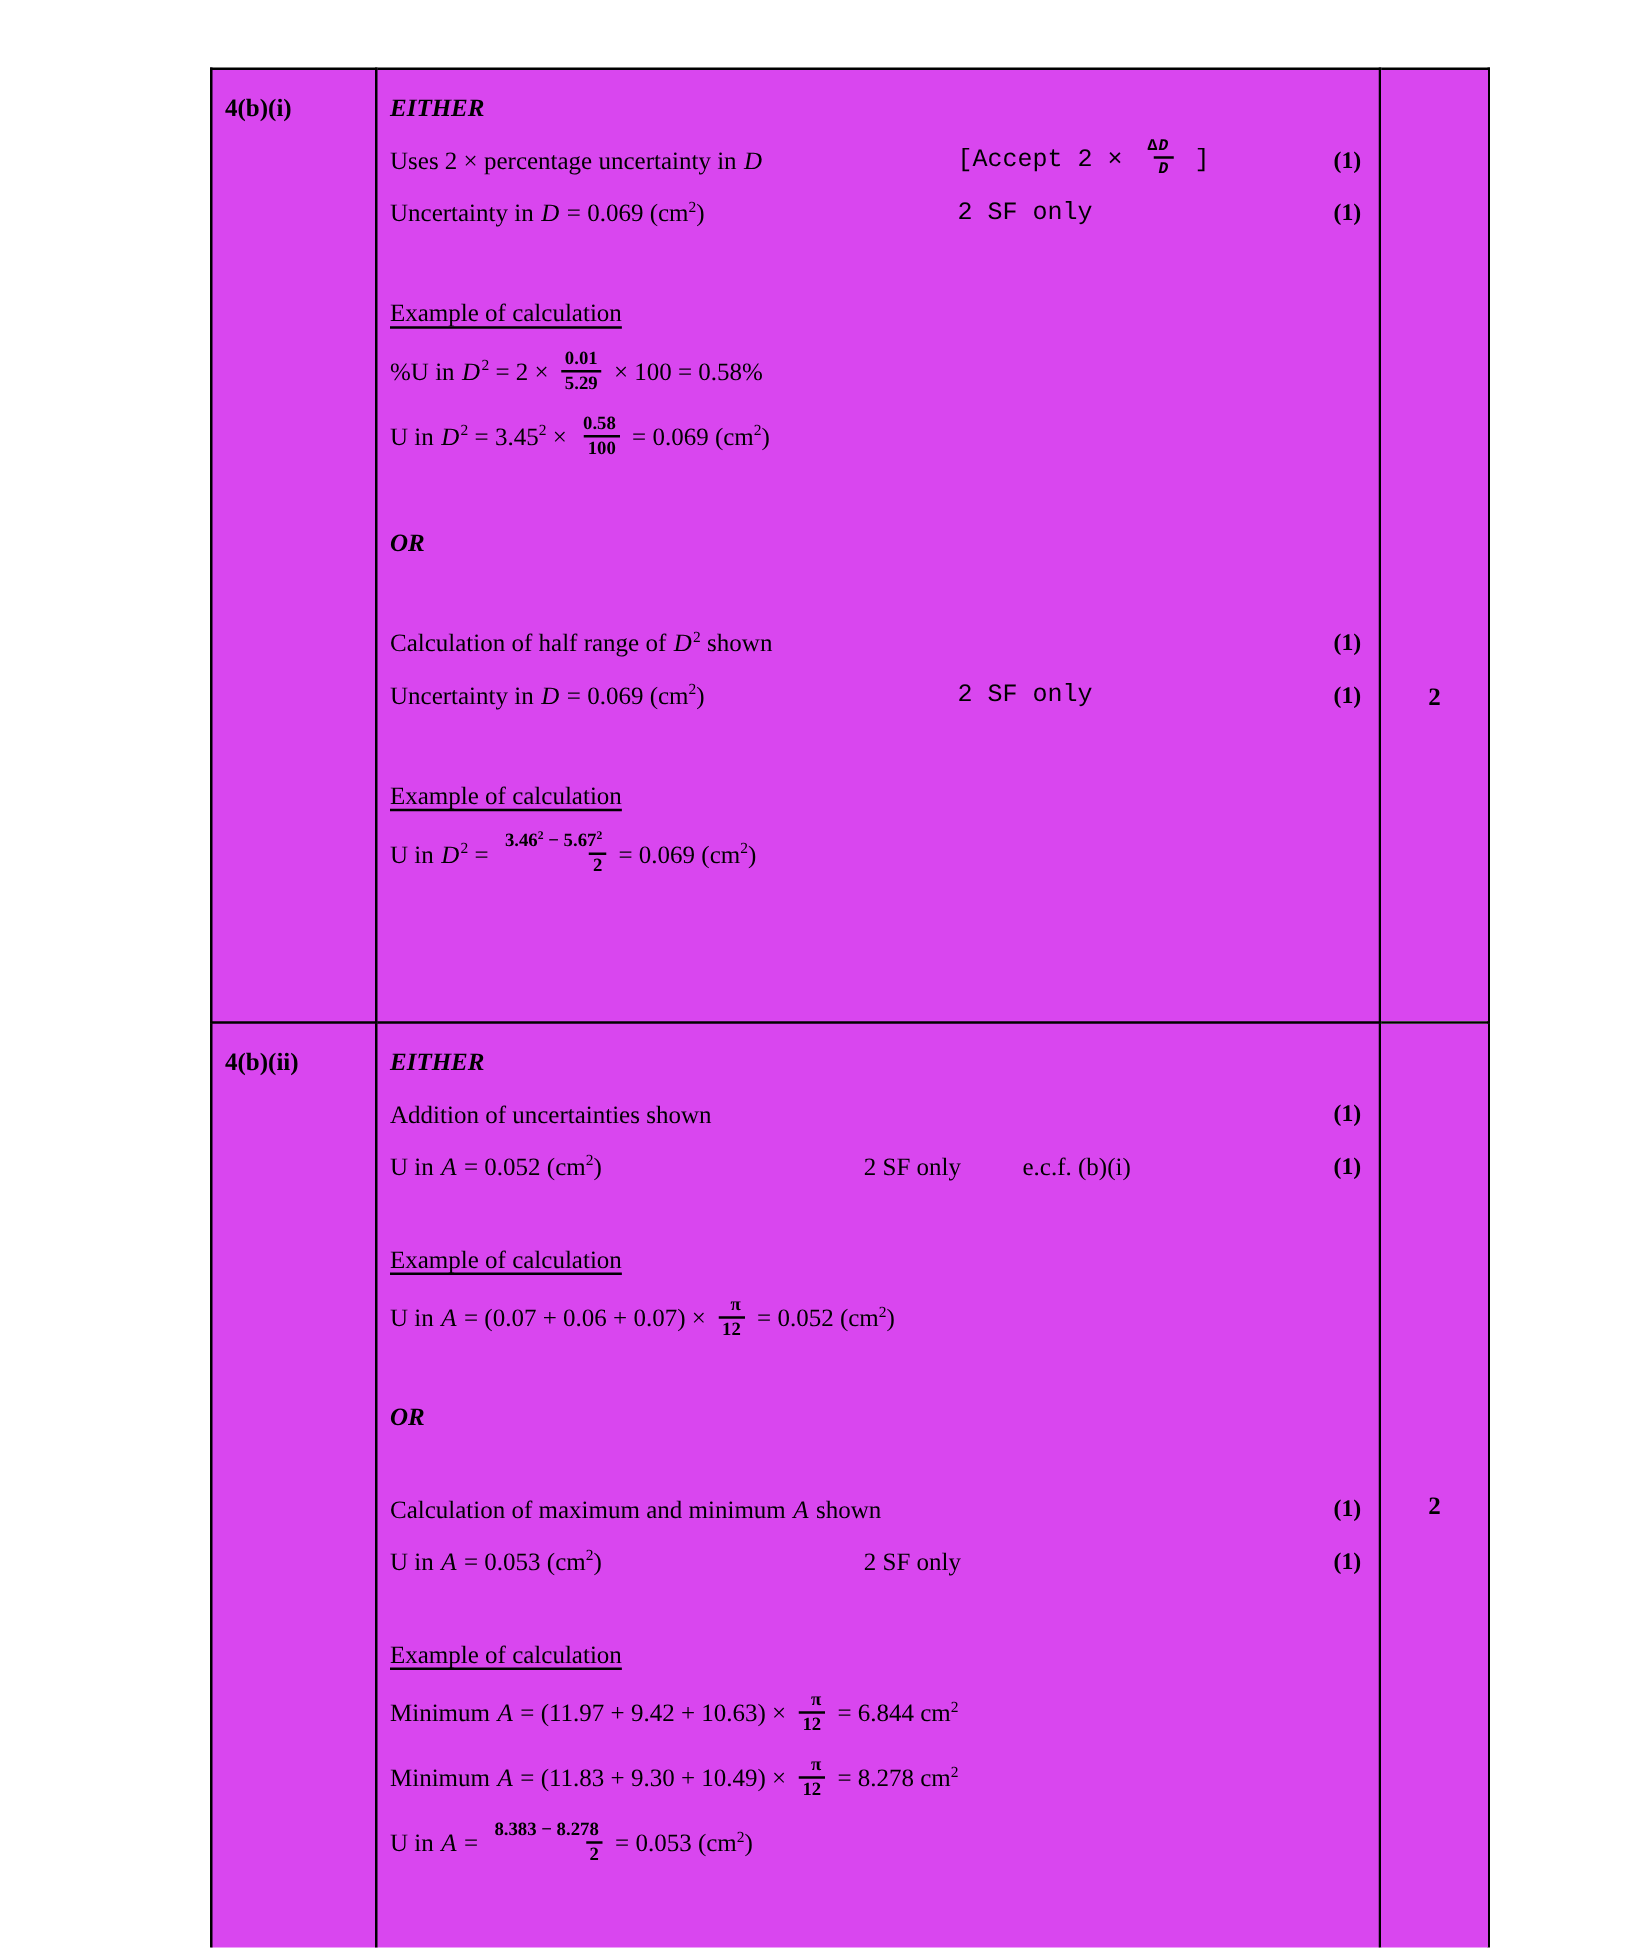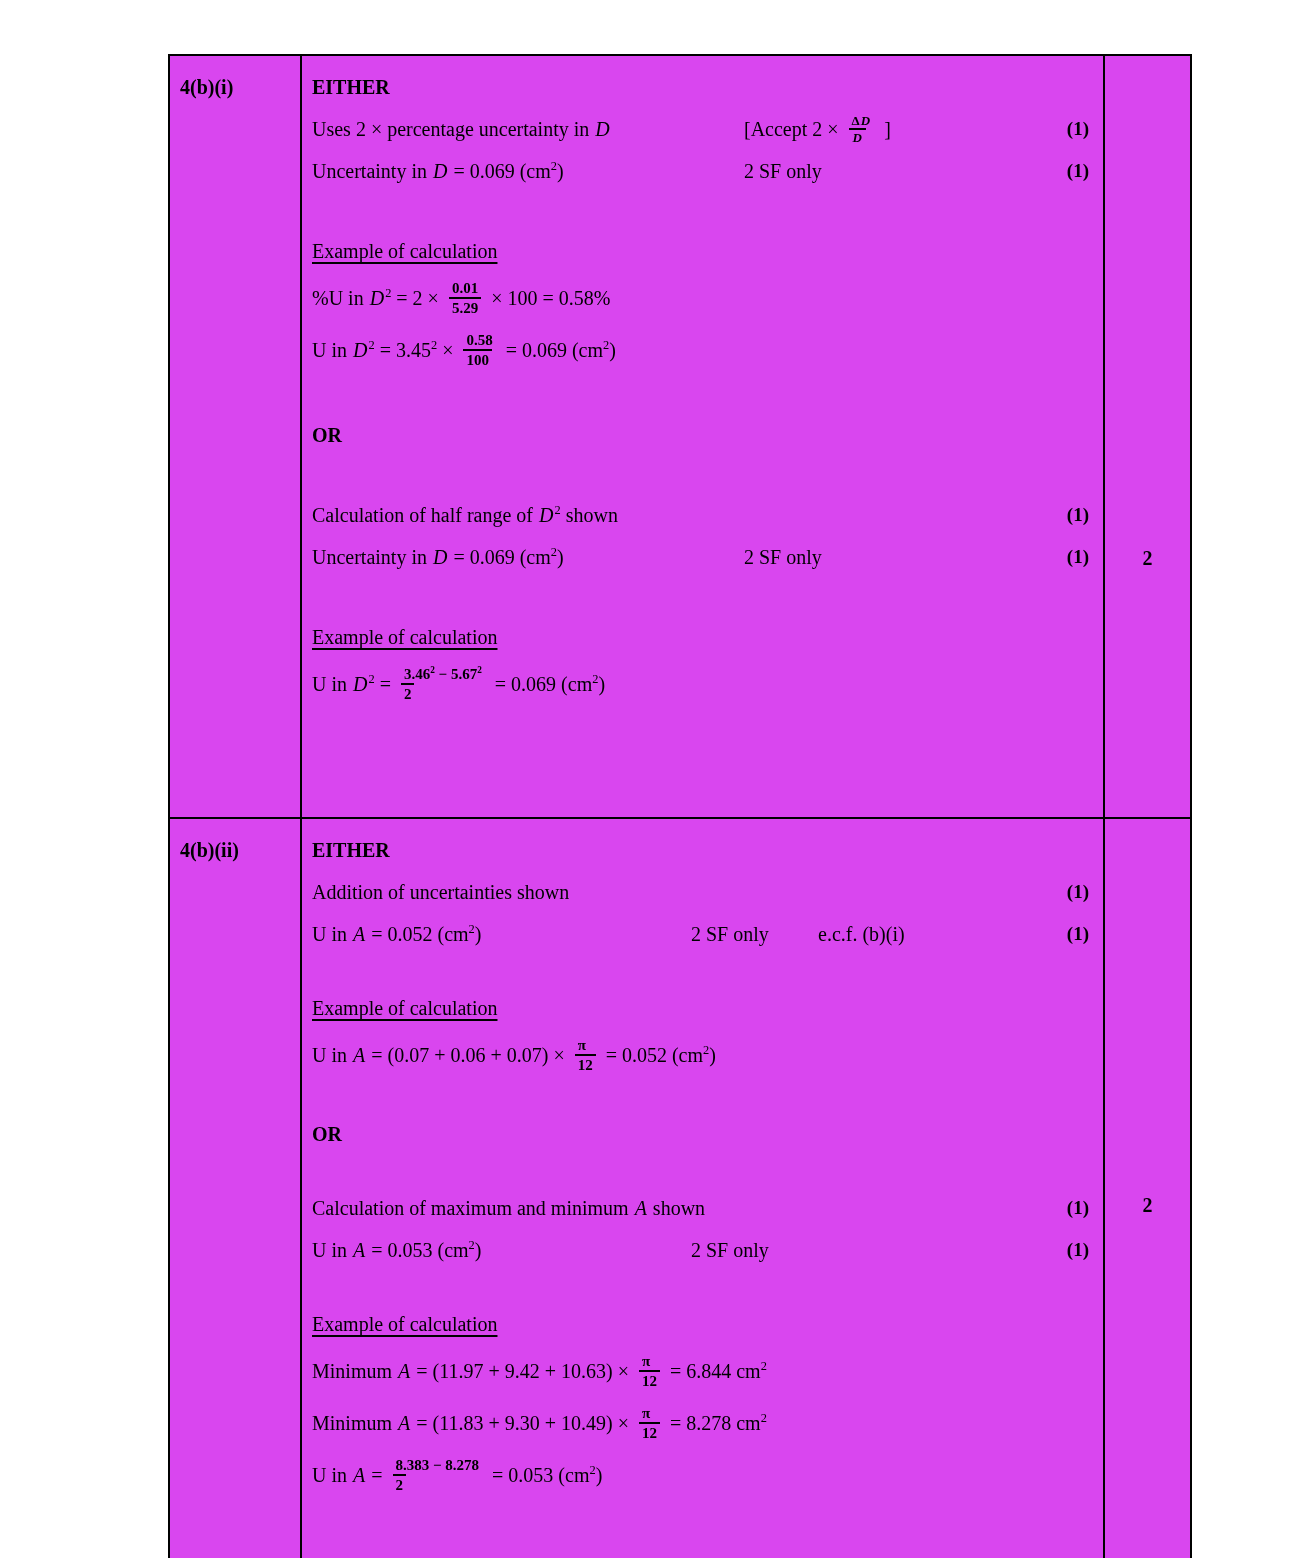--- a/index.html
+++ b/index.html
@@ -20,35 +20,35 @@
   td.mcell{position:relative;padding:0;}
 
   .block{margin-top:38px;}
   .block:first-child{margin-top:0;}
   tr.row-ii .block{margin-top:32px;}
   tr.row-ii .block:first-child{margin-top:0;}
 
   .line{position:relative;min-height:42px;line-height:42px;}
   .line.eq{min-height:52px;line-height:52px;}
   .line .main{white-space:pre;}
-  .line.heading .main{font-weight:bold;}
+  .line.heading .main{font-weight:bold;font-style:italic;}
   .line.underline .main{text-decoration:underline;text-underline-offset:4px;
                         text-decoration-thickness:1.5px;margin-top:28px;}
   .var{font-style:italic;padding:0 1px;}
   sup{font-size:0.62em;line-height:0;}
 
-  .frac{display:inline-flex;flex-direction:column;align-items:flex-start;
+  .frac{display:inline-flex;flex-direction:column;align-items:flex-end;
         vertical-align:middle;margin:0 5px;font-size:15px;font-weight:700;
         line-height:1.2;position:relative;top:-2px;}
   .frac .num{padding:0 3px;}
   .frac .den{border-top:2px solid #000;padding:0 3px;}
   .note .frac{font-size:13px;}
 
   .note,.note2{position:absolute;top:0;line-height:inherit;white-space:pre;}
-  tr.row-i  .note{left:432px;}
+  tr.row-i  .note{left:454px;font-family:Liberation Mono, monospace;}
   tr.row-ii .note{left:379px;}
   tr.row-ii .note2{left:506px;}
   .mark{position:absolute;right:0;top:0;line-height:inherit;
         font-weight:bold;font-size:19px;}
 
   .total{position:absolute;left:0;right:0;text-align:center;
          font-weight:bold;font-size:20px;line-height:24px;}
   tr.row-i  .total{top:490px;}
   tr.row-ii .total{top:374px;}
 </style>

